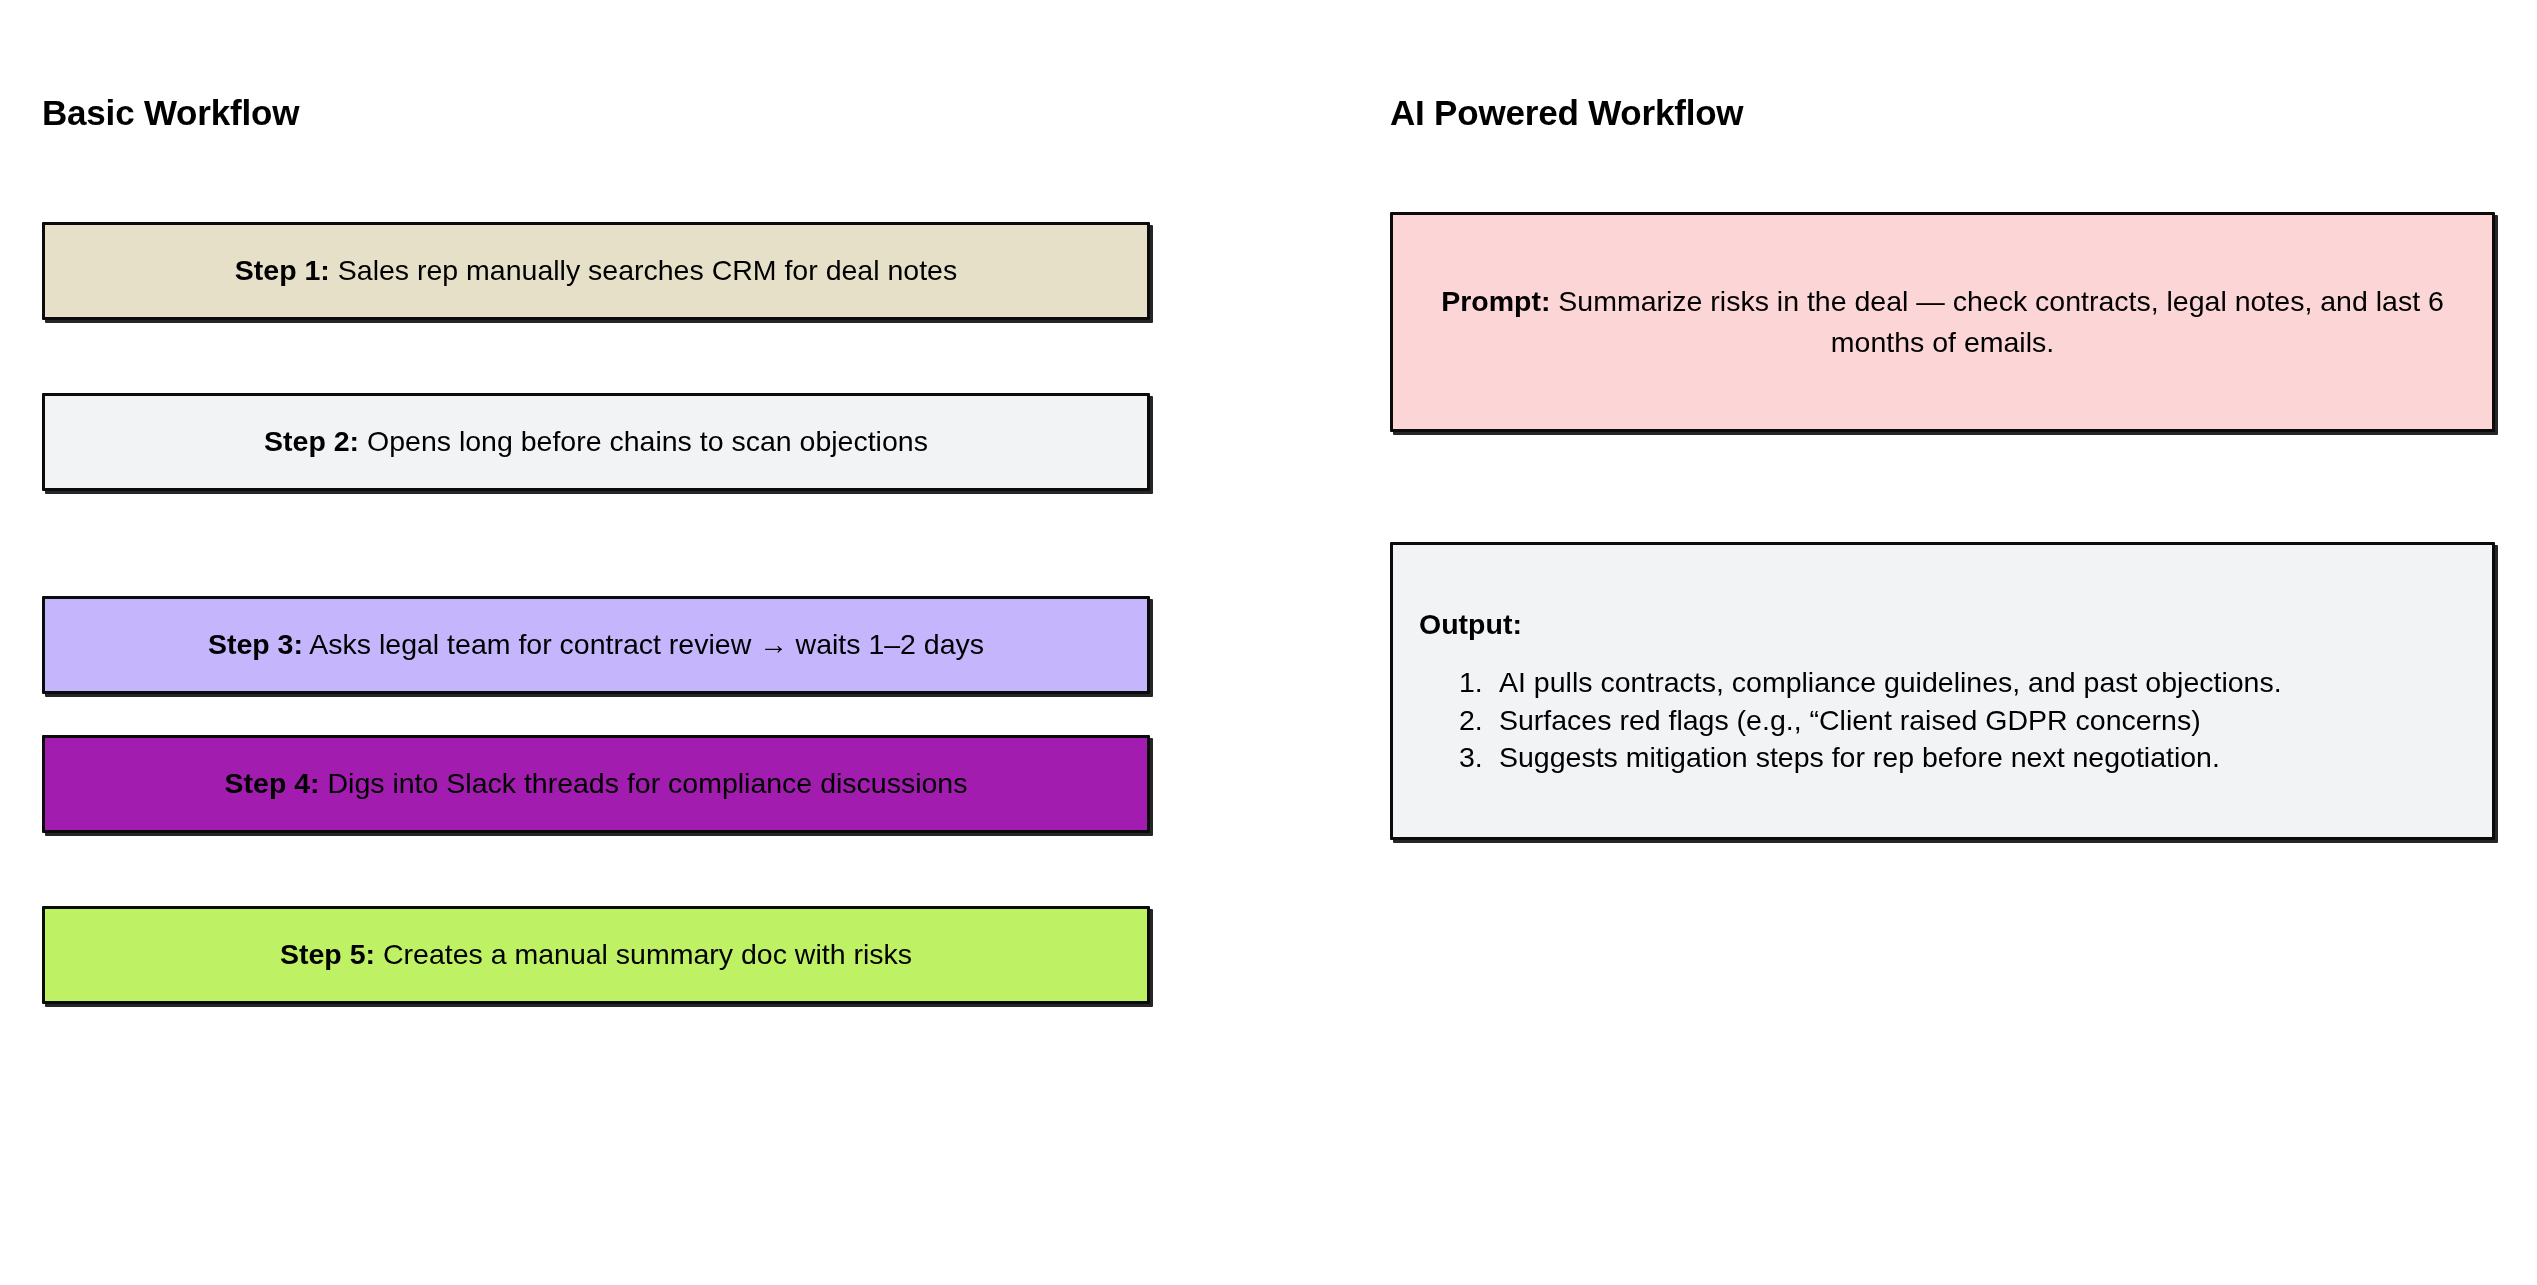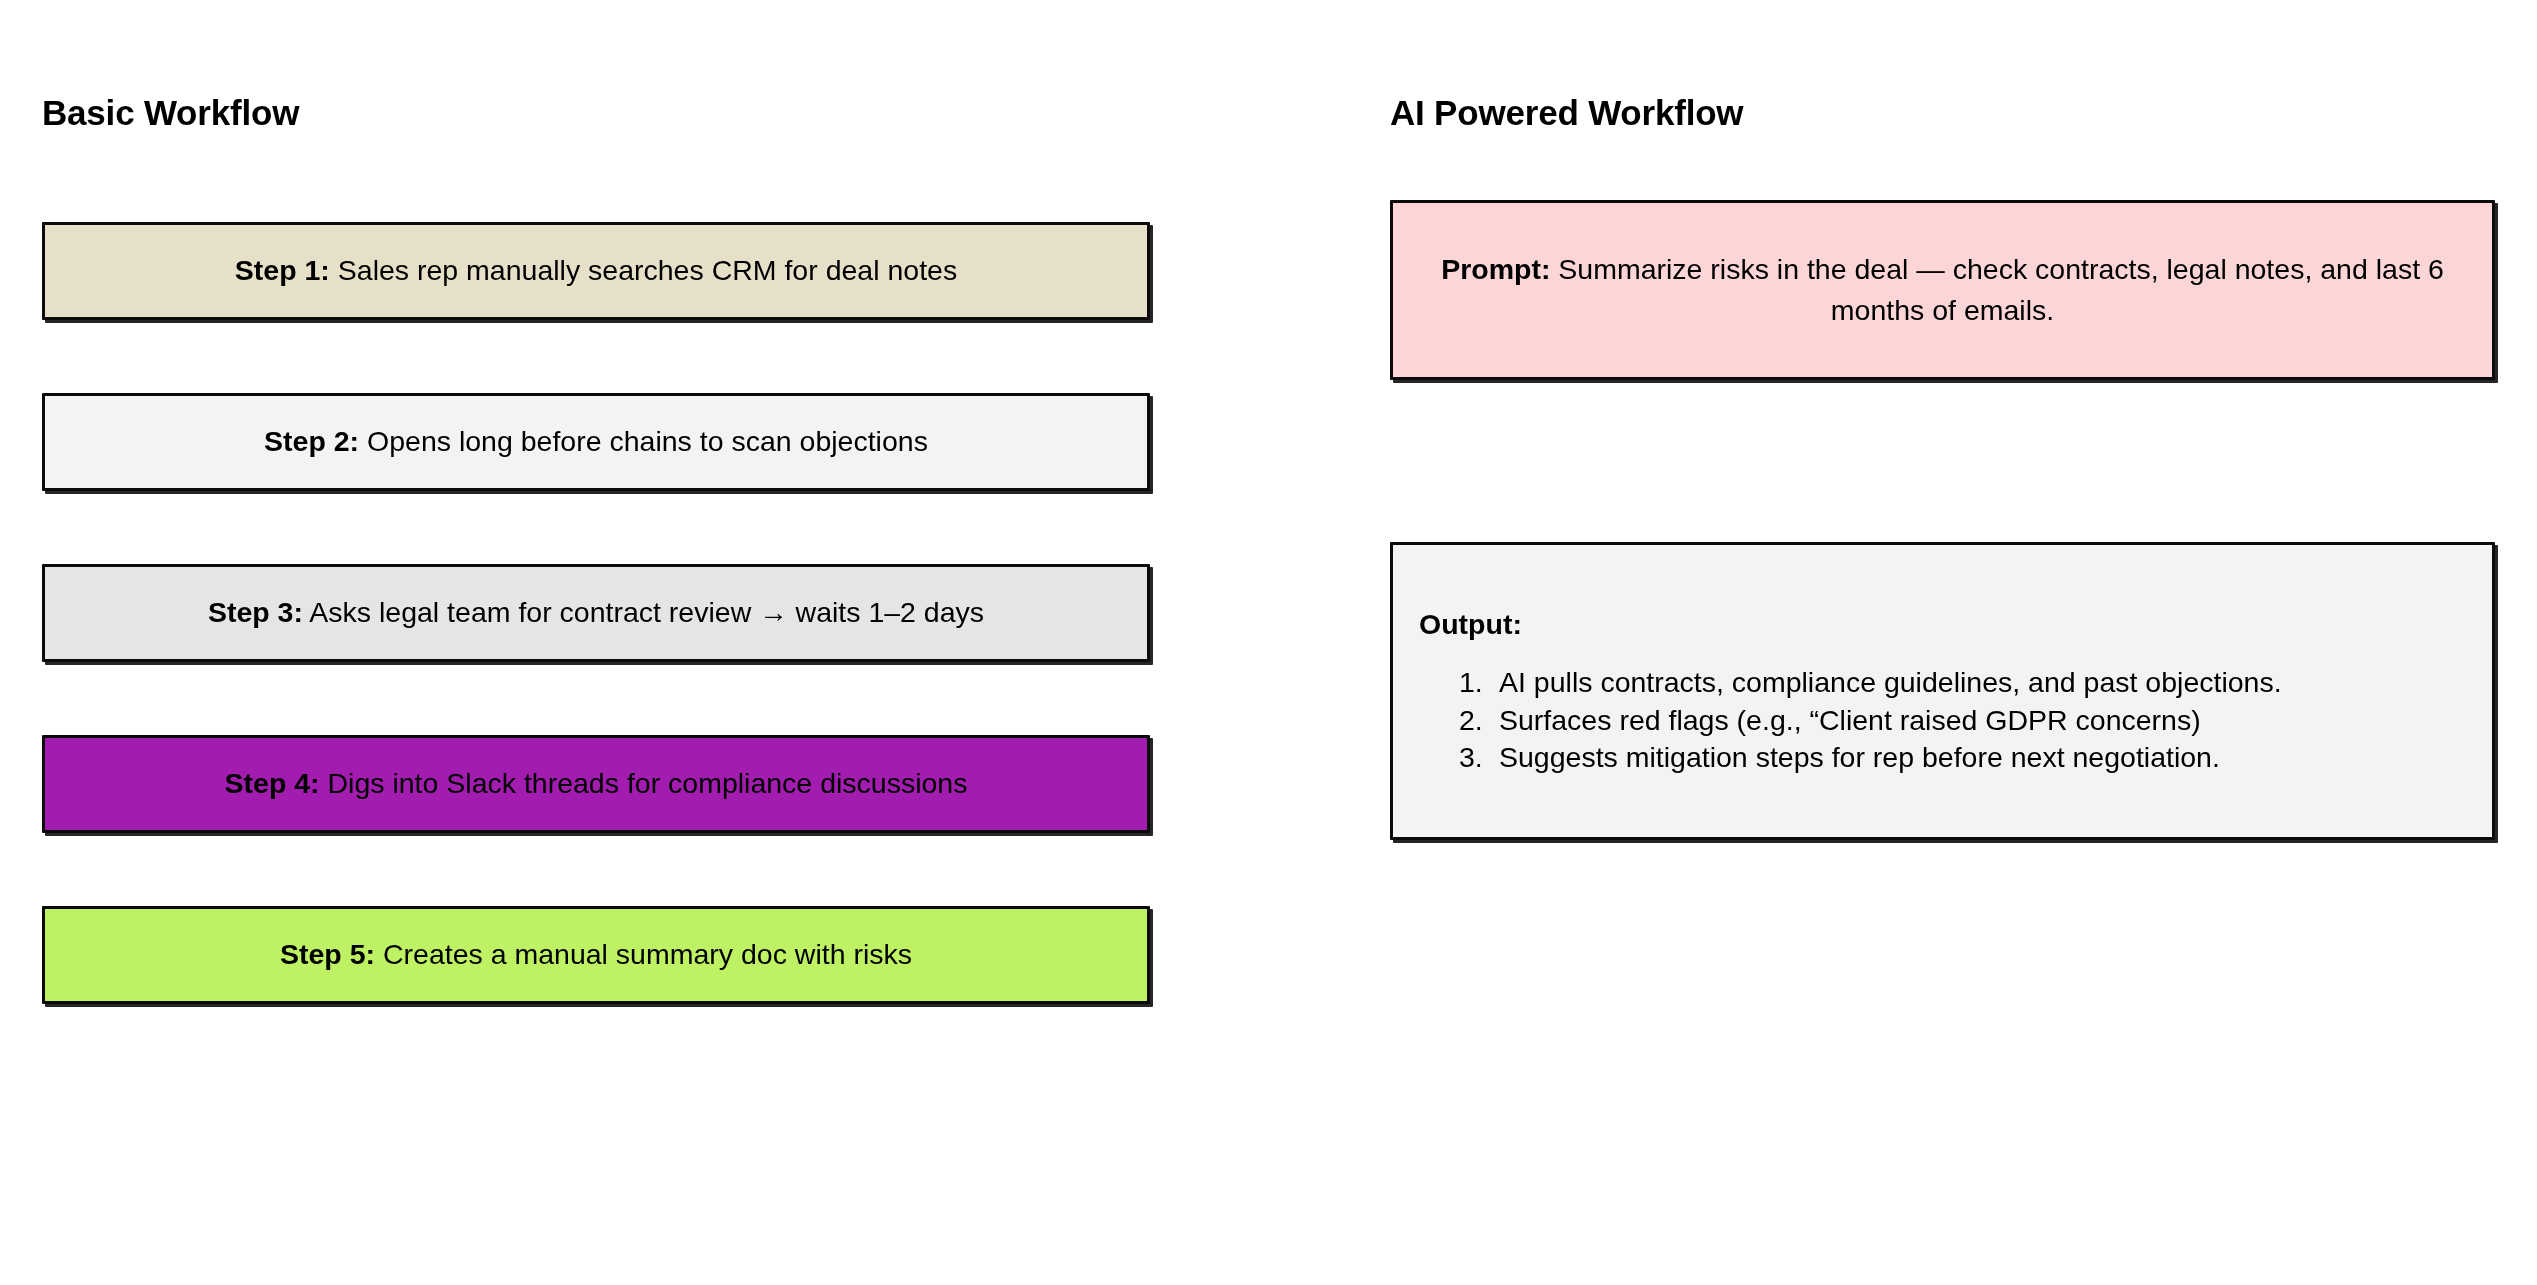--- a/index.html
+++ b/index.html
@@ -67,22 +67,22 @@
   
   .step-card { height: 98px; }
   .step-1 { top: 222px; }
   .step-2 { top: 393px; }
   .step-3 { top: 564px; }
   .step-4 { top: 735px; }
   .step-5 { top: 906px; }
 
   
   .prompt-card {
-    top: 200px;
-    height: 180px;
+    top: 212px;
+    height: 220px;
     justify-content: flex-end;
   }
   .prompt-card .card-text {
     font-size: 28.5px;
     line-height: 1.45;
     padding: 0 22px;
   }
 
   .output-card {
     top: 542px;
@@ -137,21 +137,21 @@
     <div class="column-title">Basic Workflow</div>
 
     <div class="card step-card step-1" style="background: rgb(230, 224, 200);">
       <div class="card-text"><b>Step 1:</b><span> Sales rep manually searches CRM for deal notes</span></div>
     </div>
 
     <div class="card step-card step-2" style="background: rgb(241, 243, 245);">
       <div class="card-text"><b>Step 2:</b><span> Opens long before chains to scan objections</span></div>
     </div>
 
-    <div class="card step-card step-3" style="background: #e5e5e5;">
+    <div class="card step-card step-3" style="background: #c4b5fd; margin-top: 32px;">
       <div class="card-text"><b>Step 3:</b><span> Asks legal team for contract review → waits 1–2 days</span></div>
     </div>
 
     <div class="card step-card step-4" style="background: #a21caf;">
       <div class="card-text"><b>Step 4:</b><span> Digs into Slack threads for compliance discussions</span></div>
     </div>
 
     <div class="card step-card step-5" style="background: #bef264;">
       <div class="card-text"><b>Step 5:</b><span> Creates a manual summary doc with risks</span></div>
     </div>

